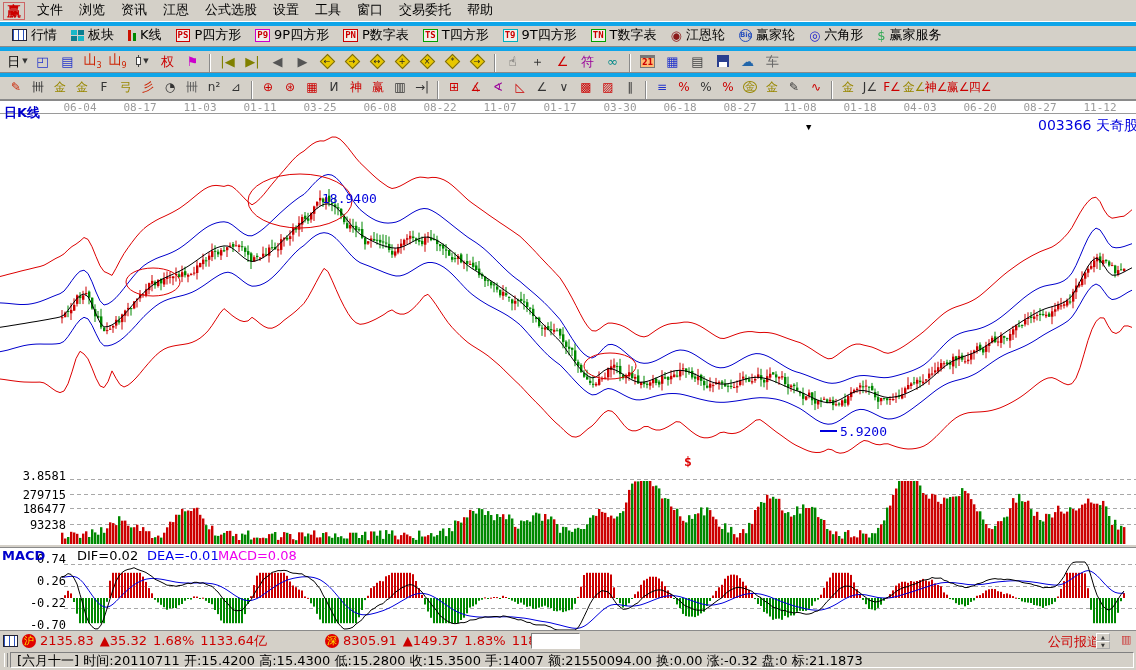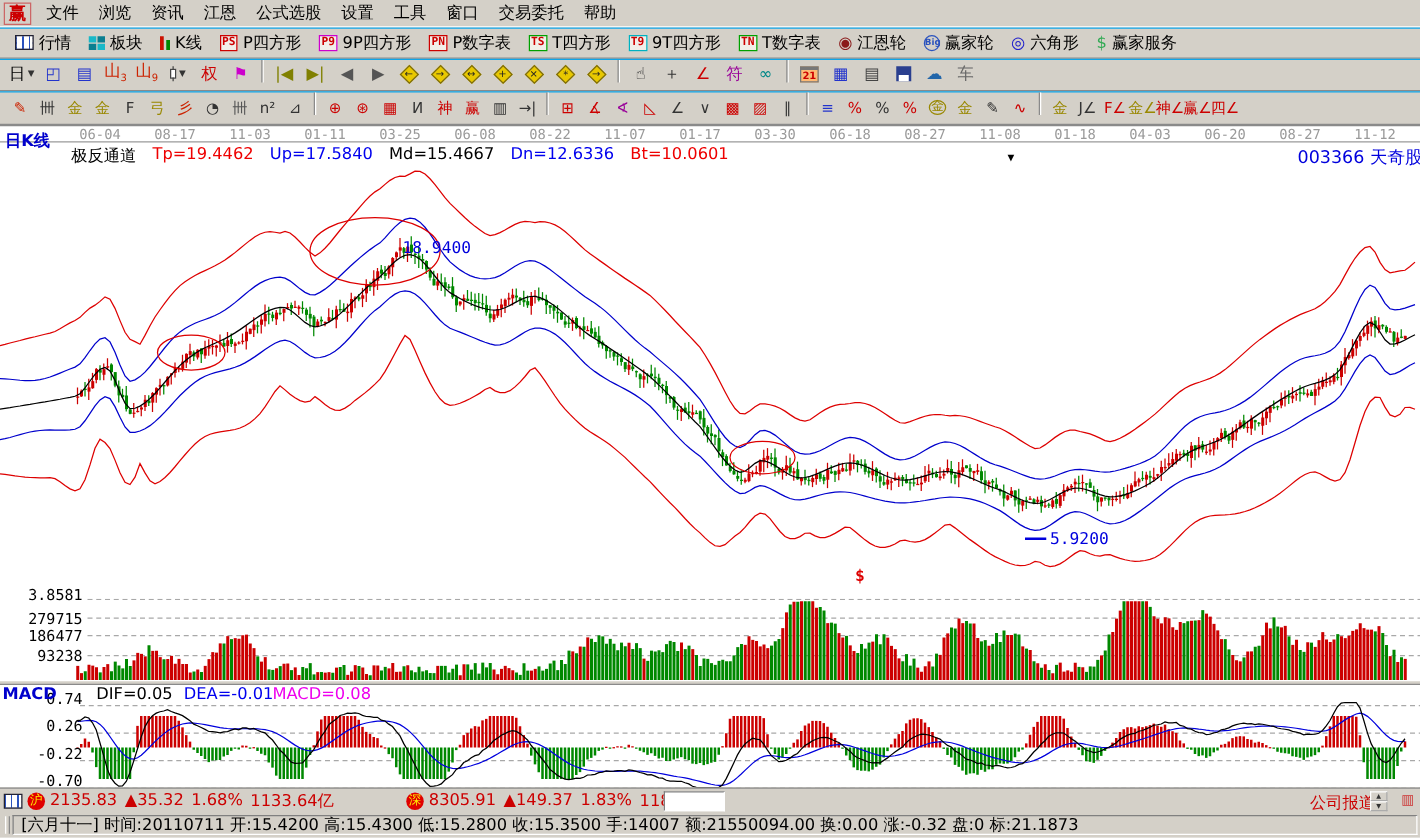--- a/index.html
+++ b/index.html
@@ -8,21 +8,21 @@
     width:1136px; height:670px; overflow:hidden; position:relative;
     background:#d4d0c8; font-family:"DejaVu Sans","Liberation Sans",sans-serif;
     font-size:12px; color:#000; cursor:default;
   }
   
   .menubar { height:22px; display:flex; align-items:center; padding-left:3px;
     border-bottom:1px solid #ffffff; }
   .logo { color:#cc0000; font-weight:bold; font-size:14px; padding:0 3px; margin-right:4px;
     border:1px solid #cc6666; line-height:16px; }
   .menu-item { padding:2px 8px 3px; font-size:13px; white-space:nowrap; }
-  .toolbar { display:flex; align-items:flex-start; border-top:1px solid #0ea5e9;
+  .toolbar { display:flex; align-items:flex-end; border-top:4px solid #0ea5e9;
     border-bottom:1px solid #8a8a8a; padding-left:5px; }
   .tb1 { height:25px; }
   .tb2 { height:26px; }
   .tb3 { height:27px; }
   .tb1-item { display:flex; align-items:center; gap:4px; padding:2px 7px; font-size:13px; white-space:nowrap; }
   .badge { font:bold 9px/11px "DejaVu Sans Mono","Liberation Mono",monospace;
     padding:0 1px; background:#f2efe9; }
   .tbtn { width:25px; height:22px; display:flex; align-items:center; justify-content:center;
     font-size:13px; line-height:1; white-space:nowrap; }
   .tb3 .tbtn { width:22px; height:24px; font-size:12px; }
@@ -430,28 +430,20 @@
       <div class="date-label" style="left: 680px;">06-18</div>
       <div class="date-label" style="left: 740px;">08-27</div>
       <div class="date-label" style="left: 800px;">11-08</div>
       <div class="date-label" style="left: 860px;">01-18</div>
       <div class="date-label" style="left: 920px;">04-03</div>
       <div class="date-label" style="left: 980px;">06-20</div>
       <div class="date-label" style="left: 1040px;">08-27</div>
       <div class="date-label" style="left: 1100px;">11-12</div>
     </div>
   <div class="axis-line"></div>
-  <div class="indicator-row" id="indrow">
-    <span>极反通道</span>
-  <span style="color: rgb(238, 0, 0);">Tp=19.4462</span>
-      <span style="color: rgb(0, 0, 238);">Up=17.5840</span>
-      <span style="color: rgb(0, 0, 0);">Md=15.4667</span>
-      <span style="color: rgb(0, 0, 238);">Dn=12.6336</span>
-      <span style="color: rgb(238, 0, 0);">Bt=10.0601</span>
-    </div>
   <div class="stock-label">
     <span>003366</span>
     <span>天奇股份</span>
   </div>
   <svg id="main-svg" width="1136" height="366">
       <line x1="62" y1="197.0" x2="62" y2="210.4" stroke="#cc0000" stroke-width="1"></line>
       <rect x="61" y="204.2" width="2.4" height="1.0" fill="#cc0000"></rect>
       <line x1="65" y1="198.5" x2="65" y2="204.5" stroke="#cc0000" stroke-width="1"></line>
       <rect x="64" y="199.7" width="2.4" height="4.4" fill="#cc0000"></rect>
       <line x1="68" y1="192.5" x2="68" y2="204.2" stroke="#008800" stroke-width="1"></line>
@@ -1526,21 +1518,21 @@
       <rect x="1108" y="37.0" width="2.4" height="28.0" fill="#008800"></rect>
       <rect x="1111" y="45.9" width="2.4" height="19.1" fill="#cc0000"></rect>
       <rect x="1114" y="40.8" width="2.4" height="24.2" fill="#008800"></rect>
       <rect x="1117" y="50.6" width="2.4" height="14.4" fill="#cc0000"></rect>
       <rect x="1120" y="46.8" width="2.4" height="18.2" fill="#008800"></rect>
       <rect x="1123" y="48.1" width="2.4" height="16.9" fill="#cc0000"></rect>
     </svg>
   <div class="splitter"></div>
   <div class="macd-header" id="macdheader">
     <span style="left:2px;color:#0000cc;font-weight:bold">MACD</span>
-  <span style="color: rgb(0, 0, 0); left: 77px;">DIF=0.05</span>
+  <span style="color: rgb(0, 0, 0); left: 77px;">DIF=0.02</span>
       <span style="color: rgb(0, 0, 238); left: 147px;">DEA=-0.01</span>
       <span style="color: rgb(238, 0, 238); left: 218px;">MACD=0.08</span>
     </div>
   <svg id="macd-svg" width="1136" height="70">
       <line x1="64" y1="3.5" x2="1136" y2="3.5" stroke="#a8a8a8" stroke-dasharray="4,3"></line>
       <line x1="64" y1="25.5" x2="1136" y2="25.5" stroke="#a8a8a8" stroke-dasharray="4,3"></line>
       <line x1="64" y1="47.5" x2="1136" y2="47.5" stroke="#a8a8a8" stroke-dasharray="4,3"></line>
       <line x1="64" y1="69.5" x2="1136" y2="69.5" stroke="#a8a8a8" stroke-dasharray="4,3"></line>
       <rect x="61" y="37.0" width="2" height="1.0" fill="#cc0000"></rect>
       <rect x="64" y="34.2" width="2" height="2.8" fill="#cc0000"></rect>

